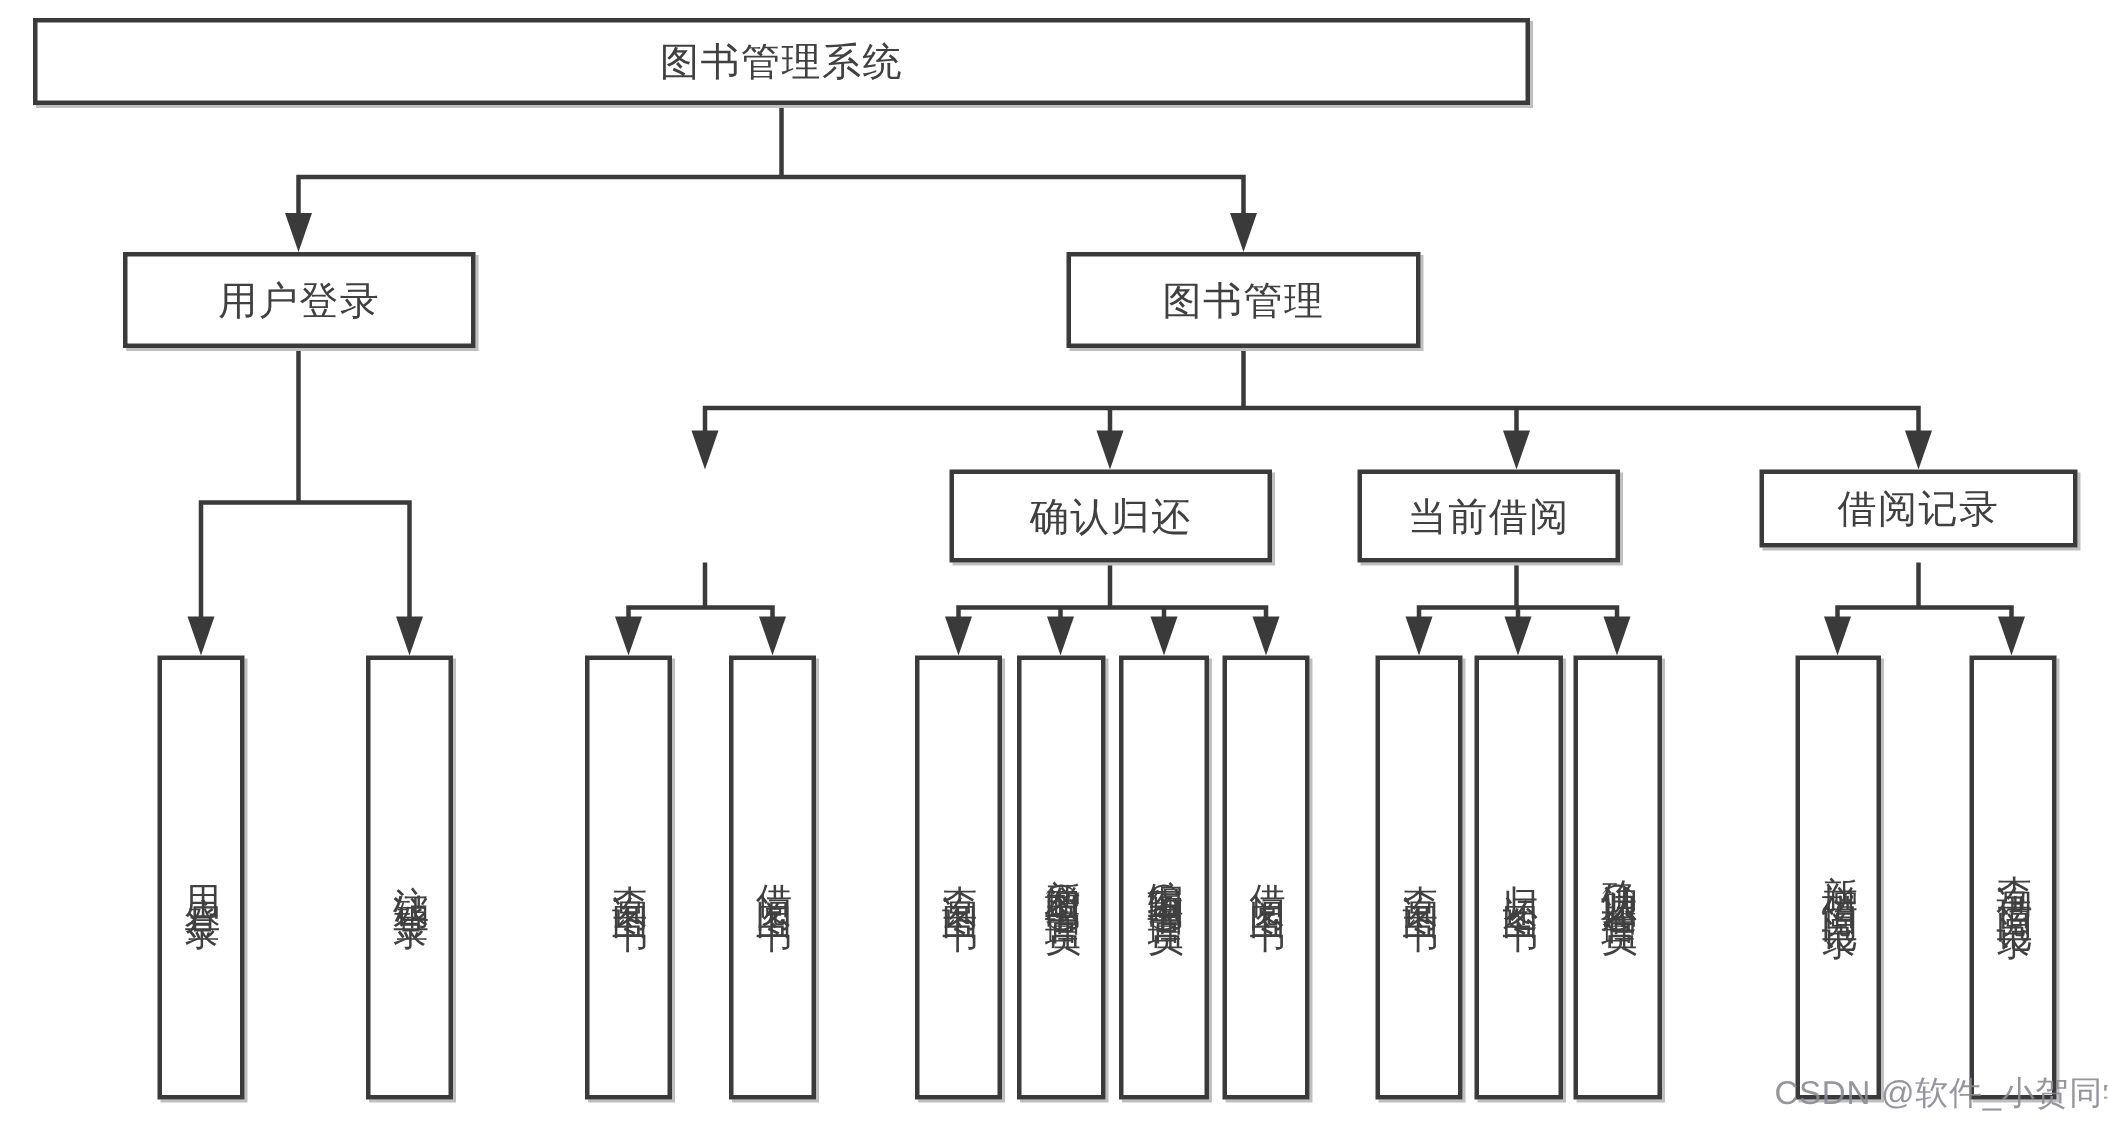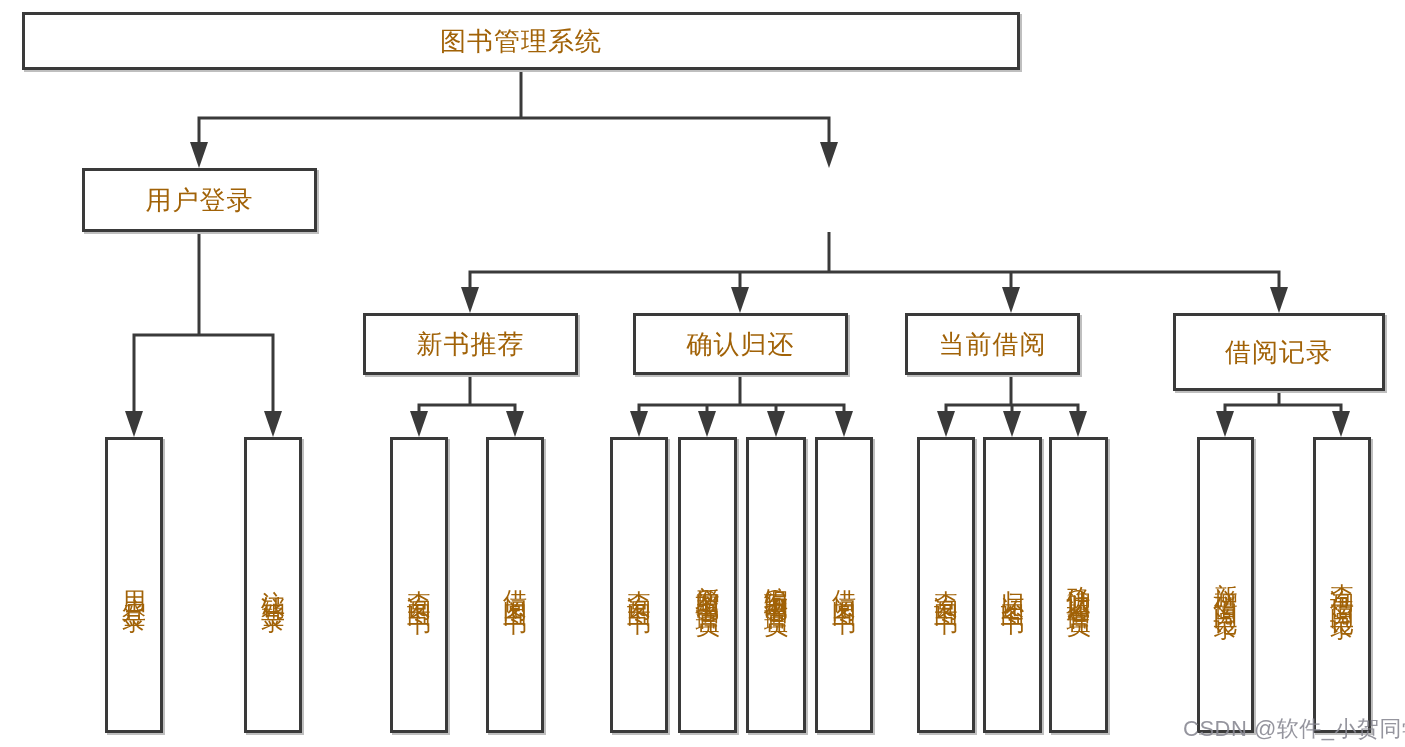--- a/index.html
+++ b/index.html
@@ -22,21 +22,21 @@
     height: 747px;
   }
   .node {
     position: absolute;
     box-sizing: border-box;
     border: 3px solid #3a3a3a;
     background: #ffffff;
     display: flex;
     align-items: center;
     justify-content: center;
-    color: #a16207;
+    color: #404040;
     box-shadow: 2px 2px 0 #bfbfbf;
   }
   .node.h .label {
     font-size: 26px;
     letter-spacing: 1px;
     white-space: nowrap;
   }
   .node.v .label {
     writing-mode: vertical-lr;
     text-orientation: upright;
@@ -113,31 +113,31 @@
     </g>
   </svg>
 
   <div class="node h" style="left:22px; top:12px; width:998px; height:58px;">
     <span class="label">图书管理系统</span>
   </div>
 
   <div class="node h" style="left:82px; top:168px; width:235px; height:64px;">
     <span class="label">用户登录</span>
   </div>
+  <div class="node h" style="left:711px; top:168px; width:236px; height:64px;">
+    <span class="label">图书管理</span>
+  </div>
 
-  <div class="node h" style="left:363px; top:313px; width:215px; height:62px;">
-    <span class="label">新书推荐</span>
-  </div>
   <div class="node h" style="left:633px; top:313px; width:215px; height:62px;">
     <span class="label">确认归还</span>
   </div>
   <div class="node h" style="left:905px; top:313px; width:175px; height:62px;">
     <span class="label">当前借阅</span>
   </div>
-  <div class="node h" style="left:1173px; top:313px; width:212px; height:78px;align-items:center;">
+  <div class="node h" style="left:1173px; top:313px; width:212px; height:52px;align-items:center;">
     <span class="label">借阅记录</span>
   </div>
 
   <div class="node v" style="left:105px; top:437px; width:58px; height:296px;">
     <span class="label">用户登录</span>
   </div>
   <div class="node v" style="left:244px; top:437px; width:58px; height:296px;">
     <span class="label">注销登录</span>
   </div>
 

